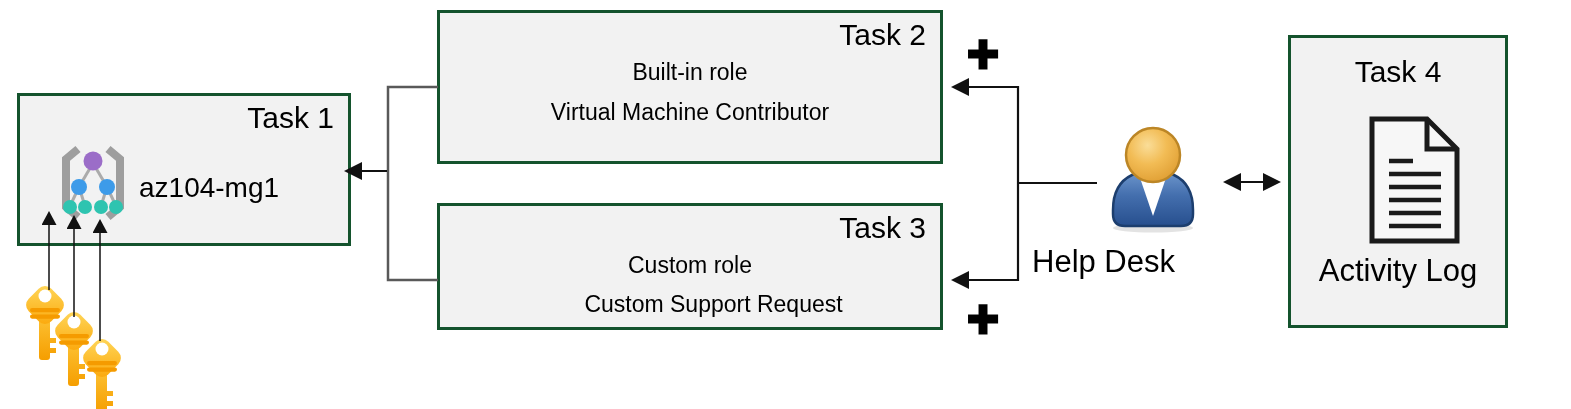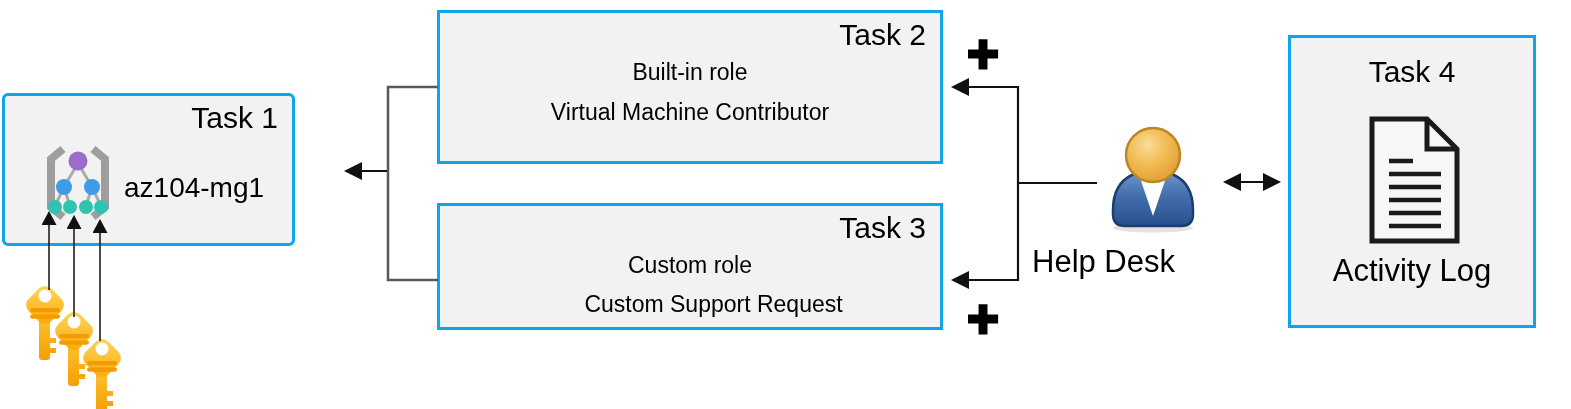--- a/index.html
+++ b/index.html
@@ -10,26 +10,26 @@
     position: relative;
     width: 1571px;
     height: 409px;
     background: #ffffff;
     overflow: hidden;
   }
 
   .box {
     position: absolute;
     background: #f2f2f2;
-    border: 3px solid #0ea5e9;
-  }
-  #task1-box { left: 2px;    top: 93px;  width: 293px; height: 153px; border-radius: 6px; }
+    border: 3px solid #14532d;
+  }
+  #task1-box { left: 17px;    top: 93px;  width: 334px; height: 153px; }
   #task2-box { left: 437px;  top: 10px;  width: 506px; height: 154px; }
   #task3-box { left: 437px;  top: 203px; width: 506px; height: 127px; }
-  #task4-box { left: 1288px; top: 35px;  width: 248px; height: 293px; }
+  #task4-box { left: 1288px; top: 35px;  width: 220px; height: 293px; }
 
   .corner-label {
     position: absolute;
     top: 5px; right: 14px;
     font-size: 30px;
     line-height: 34px;
     white-space: nowrap;
   }
   .center-line {
     position: absolute;

